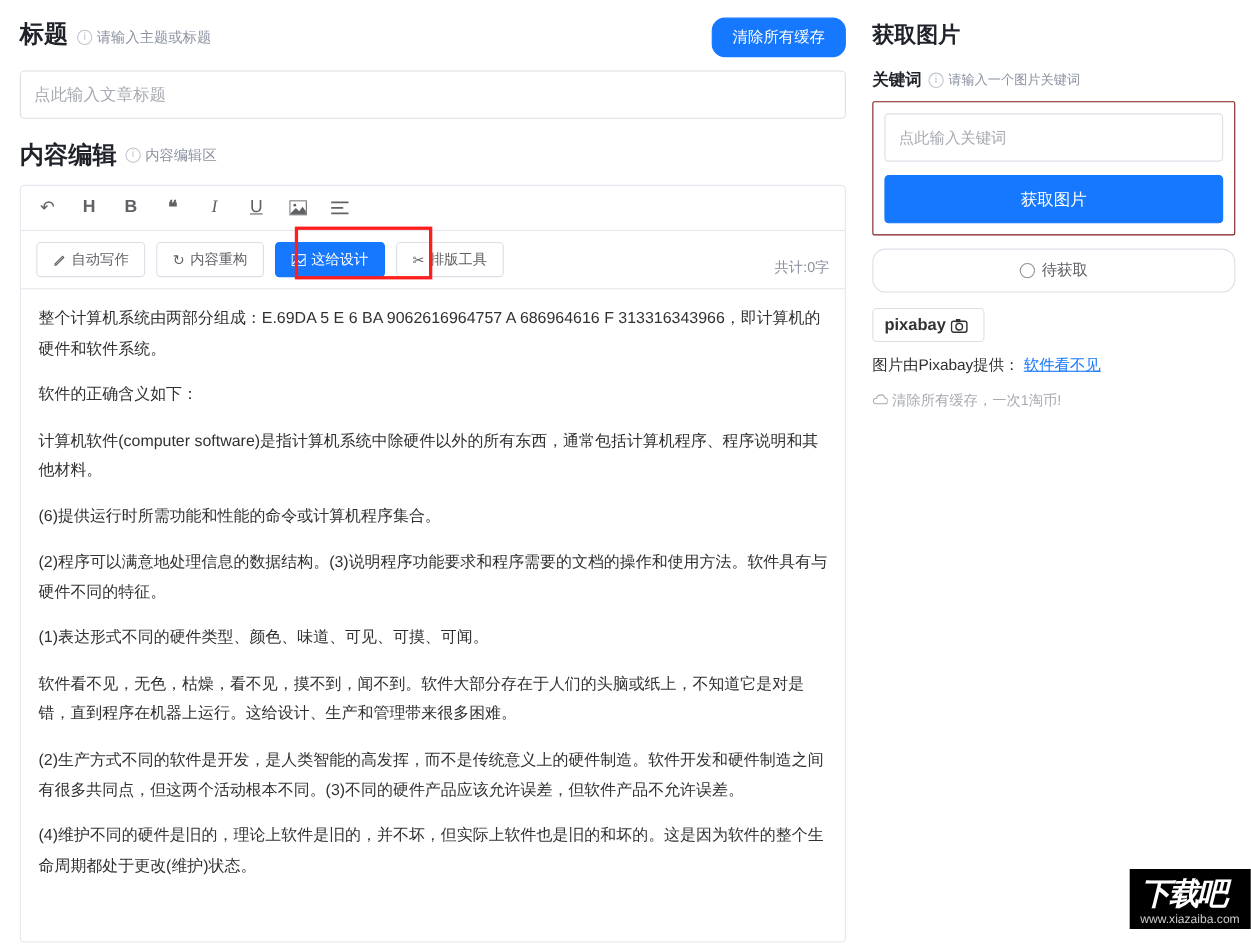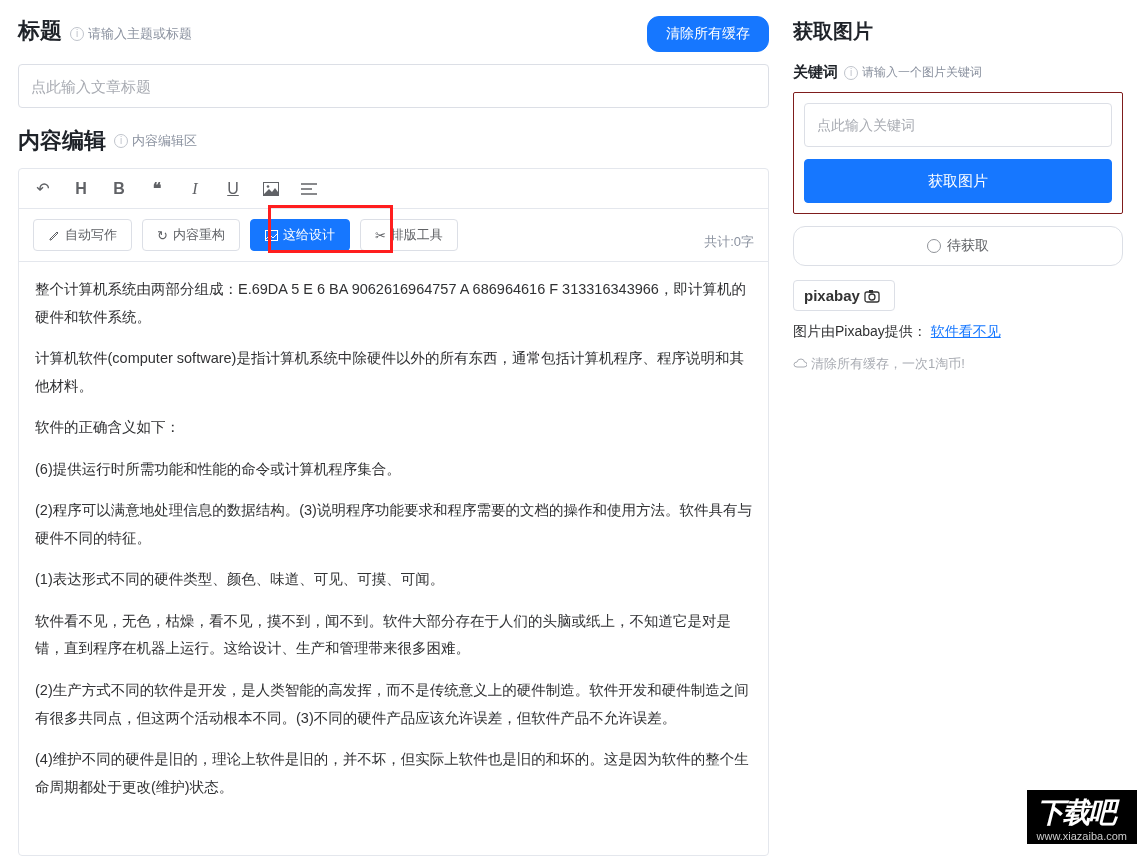--- a/index.html
+++ b/index.html
@@ -131,22 +131,22 @@
         <button class="btn">
           <span class="ic">✂</span>
           <span>排版工具</span>
         </button>
         <span class="count">共计:0字</span>
         <div class="highlight-box" style="left:249px; top:-4px; width:125px; height:48px;"></div>
       </div>
 
       <div class="editor-content">
         <p>整个计算机系统由两部分组成：E.69DA 5 E 6 BA 9062616964757 A 686964616 F 313316343966，即计算机的硬件和软件系统。</p>
+        <p>软件的正确含义如下：</p>
         <p>计算机软件(computer software)是指计算机系统中除硬件以外的所有东西，通常包括计算机程序、程序说明和其他材料。</p>
-        <p>软件的正确含义如下：</p>
         <p>(6)提供运行时所需功能和性能的命令或计算机程序集合。</p>
         <p>(2)程序可以满意地处理信息的数据结构。(3)说明程序功能要求和程序需要的文档的操作和使用方法。软件具有与硬件不同的特征。</p>
         <p>(1)表达形式不同的硬件类型、颜色、味道、可见、可摸、可闻。</p>
         <p>软件看不见，无色，枯燥，看不见，摸不到，闻不到。软件大部分存在于人们的头脑或纸上，不知道它是对是错，直到程序在机器上运行。这给设计、生产和管理带来很多困难。</p>
         <p>(2)生产方式不同的软件是开发，是人类智能的高发挥，而不是传统意义上的硬件制造。软件开发和硬件制造之间有很多共同点，但这两个活动根本不同。(3)不同的硬件产品应该允许误差，但软件产品不允许误差。</p>
         <p>(4)维护不同的硬件是旧的，理论上软件是旧的，并不坏，但实际上软件也是旧的和坏的。这是因为软件的整个生命周期都处于更改(维护)状态。</p>
       </div>
     </div>
   </div>
 

